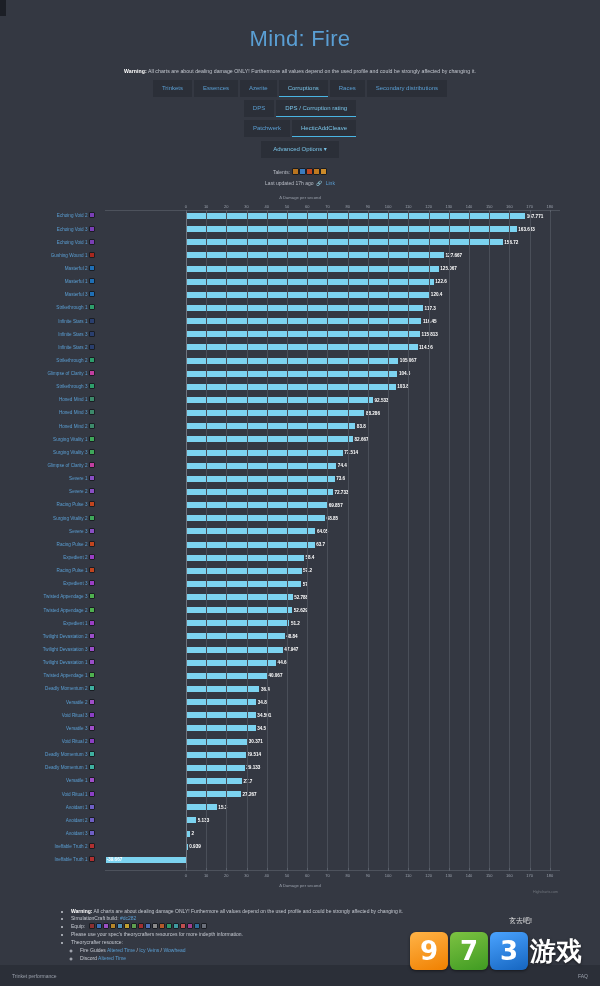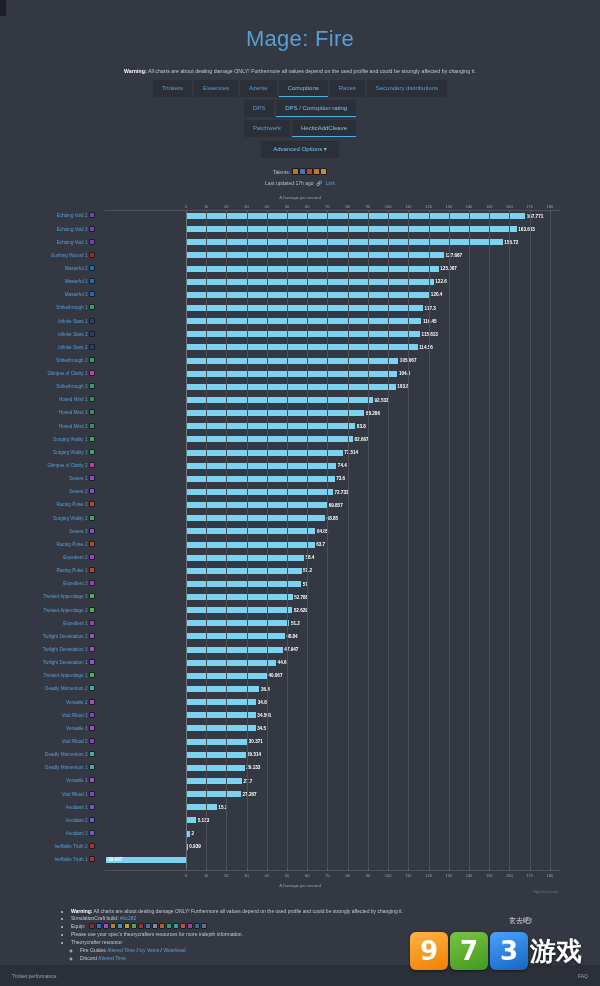--- a/index.html
+++ b/index.html
@@ -268,21 +268,21 @@
   }
 </style>
 </head>
 <body>
 
 <div id="page">
 
   <div class="corner-tl"></div>
   <div class="corner-l"></div>
 
-  <h1 class="page-title">Mage: Fire</h1>
+  <h1 class="page-title">Mind: Fire</h1>
 
   <div class="warning-line">
     <b>Warning:</b><span> All charts are about dealing damage ONLY! Furthermore all values depend on the used profile and could be strongly affected by changing it.</span>
   </div>
 
   <div class="navrow r1" id="nav1">
       <button class="navbtn">Trinkets</button>
       <button class="navbtn">Essences</button>
       <button class="navbtn">Azerite</button>
       <button class="navbtn active">Corruptions</button>

